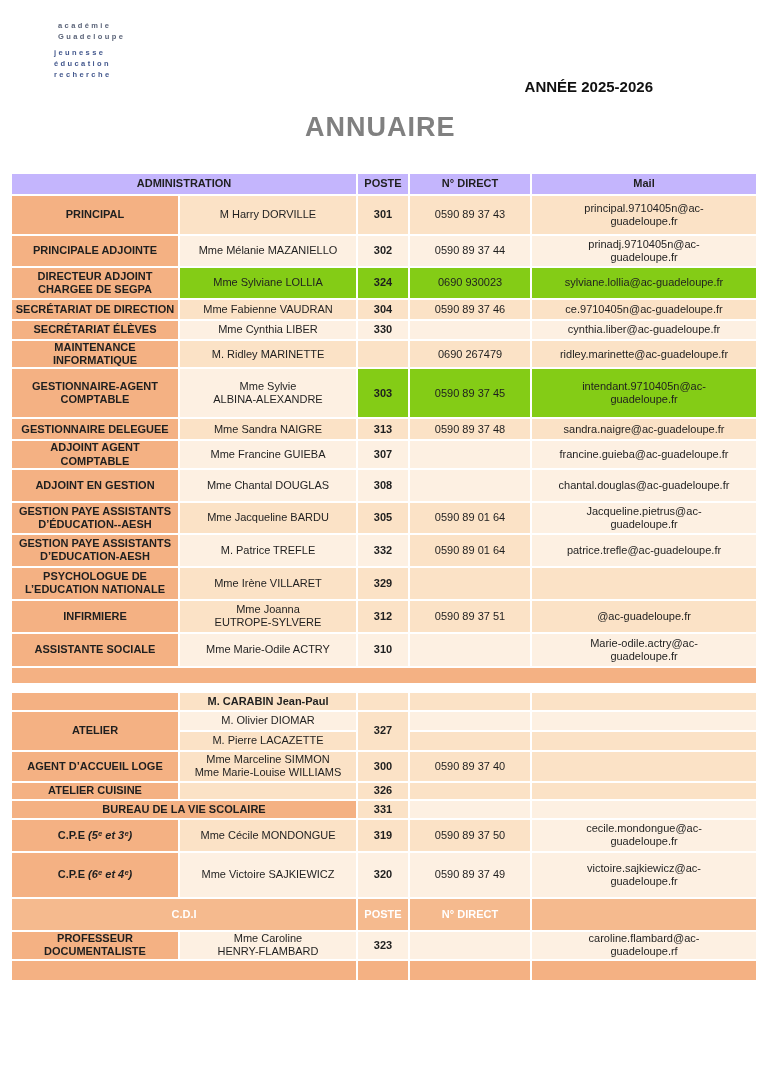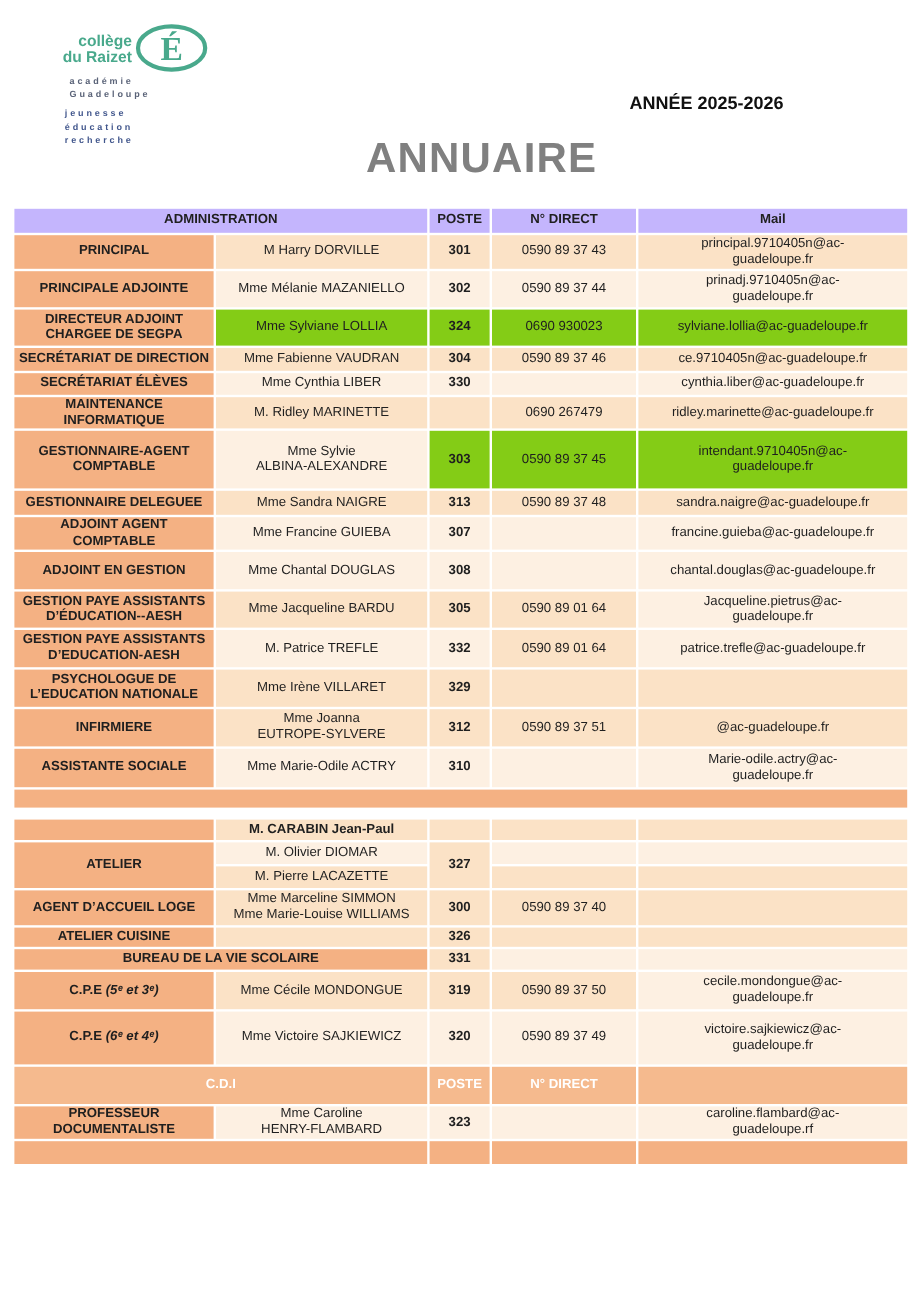--- a/index.html
+++ b/index.html
@@ -20,21 +20,21 @@
     line-height:1.4;white-space:pre-line;margin:3px 0 0 20px;
   }
   .logo-min{
     color:#41568c;font-weight:700;font-size:7.5px;letter-spacing:2.4px;
     line-height:1.45;white-space:pre-line;margin:6px 0 0 16px;
   }
   
   .year{position:absolute;top:78px;right:115px;font-size:15px;font-weight:700;color:#111;}
   .title{
     position:absolute;left:305px;top:112px;margin:0;
-    font-size:35px;font-weight:700;color:#808080;letter-spacing:1px;
+    font-size:27px;font-weight:700;color:#808080;letter-spacing:1px;
   }
   
   table.dir{
     position:absolute;left:10px;top:172px;width:748px;
     border-collapse:separate;border-spacing:2px;table-layout:fixed;
   }
   table.dir td{
     text-align:center;vertical-align:middle;padding:0 3px;
     font-size:11px;line-height:1.2;white-space:pre-line;overflow:hidden;
   }
@@ -49,28 +49,20 @@
   td.bold{font-weight:700;}
   td.mail{font-size:10.2px;}
   .it{font-style:italic;}
 </style>
 </head>
 <body>
 
 <div class="page">
 
   <div class="logo">
-    <div class="logo-row">
-      <div class="logo-name">collège
-du Raizet</div>
-      <svg class="logo-e" width="62" height="42" viewBox="0 0 62 42">
-        <ellipse cx="31" cy="22" rx="28" ry="18" fill="none" stroke="#49a98c" stroke-width="3.5"></ellipse>
-        <text x="31" y="32" text-anchor="middle" font-size="28" font-weight="bold" fill="#49a98c" font-family="Liberation Serif, serif">É</text>
-      </svg>
-    </div>
     <div class="logo-acad">académie
 Guadeloupe</div>
     <div class="logo-min">jeunesse
 éducation
 recherche</div>
   </div>
 
   <div class="year">ANNÉE 2025-2026</div>
   <h1 class="title">ANNUAIRE</h1>
 
@@ -82,21 +74,21 @@
         <col style="width:120px">
         <col style="width:224px">
     </colgroup>
     <tbody>
         <tr style="height: 20px;">
           <td colspan="2" class="hdr">ADMINISTRATION</td>
           <td class="hdr">POSTE</td>
           <td class="hdr">N° DIRECT</td>
           <td class="hdr">Mail</td>
         </tr>
-        <tr style="height: 28px; padding-left: 20px;">
+        <tr style="height: 38px; padding-left: 20px;">
           <td class="lab">PRINCIPAL</td>
           <td class="peach">M Harry DORVILLE</td>
           <td class="peach bold">301</td>
           <td class="peach">0590 89 37 43</td>
           <td class="peach mail">principal.9710405n@ac-
 guadeloupe.fr</td>
         </tr>
         <tr style="height: 30px;">
           <td class="lab">PRINCIPALE ADJOINTE</td>
           <td class="cream">Mme Mélanie MAZANIELLO</td>

